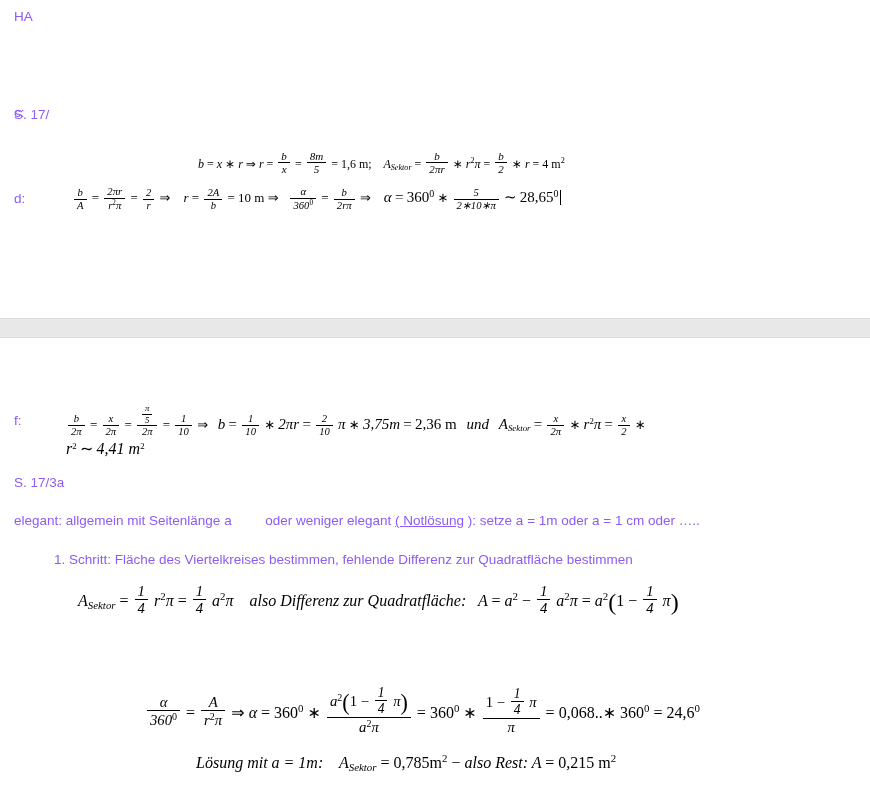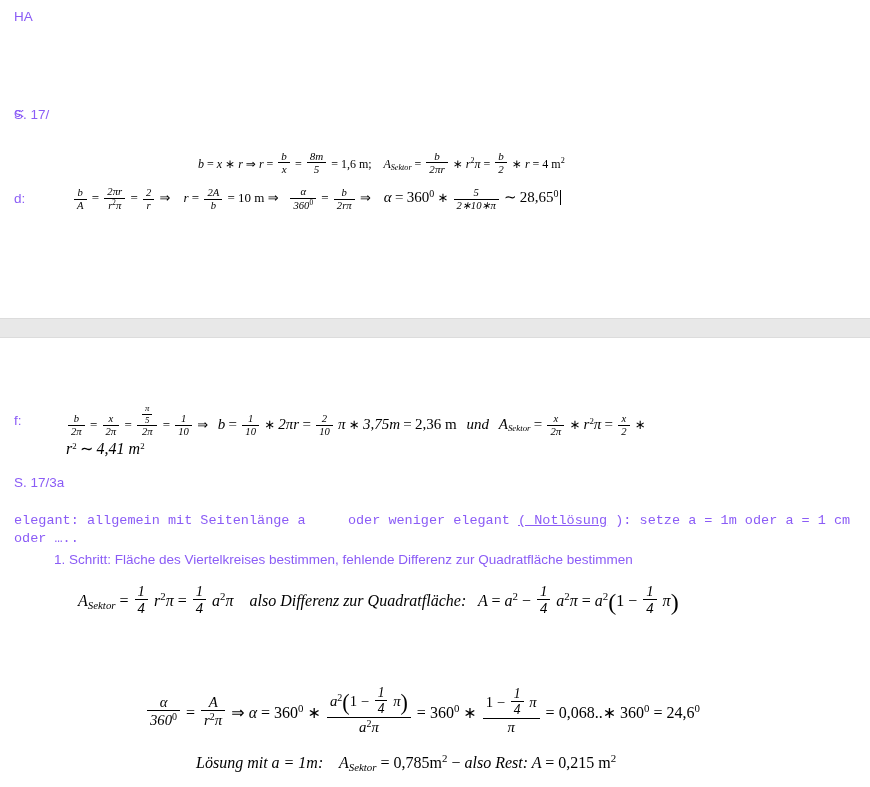--- a/index.html
+++ b/index.html
@@ -278,21 +278,21 @@
     </span>
     <span class="op">∗</span>
     <br>
     <span style="font-size:16px;">r</span><span class="sup">2</span>
     <span class="op" style="font-size:16px;">∼</span>
     <span style="font-size:16px;">4,41 m</span><span class="sup">2</span>
   </div>
 
   <div class="txt" style="position:absolute; left:14px; top:474px;">S. 17/3a</div>
 
-  <div class="txt" style="position:absolute; left:14px; top:512px;font-family:Liberation Mono, monospace;">
+  <div class="txt" style="position:absolute; left:14px; top:512px;">
     <span>elegant:  allgemein mit Seitenlänge a</span>
     <span style="display:inline-block; width:26px;"></span>
     <span>oder weniger elegant</span>
     <span class="underline">( Notlösung</span>
     <span>): setze a = 1m oder a = 1 cm oder …..</span>
   </div>
 
   <div class="txt" style="position:absolute; left:14px; top:551px;margin-left:40px;">1. Schritt: Fläche des Viertelkreises bestimmen, fehlende Differenz zur Quadratfläche bestimmen</div>
 
   <div class="math" style="position:absolute; left:78px; top:583px; font-size:16px;">

